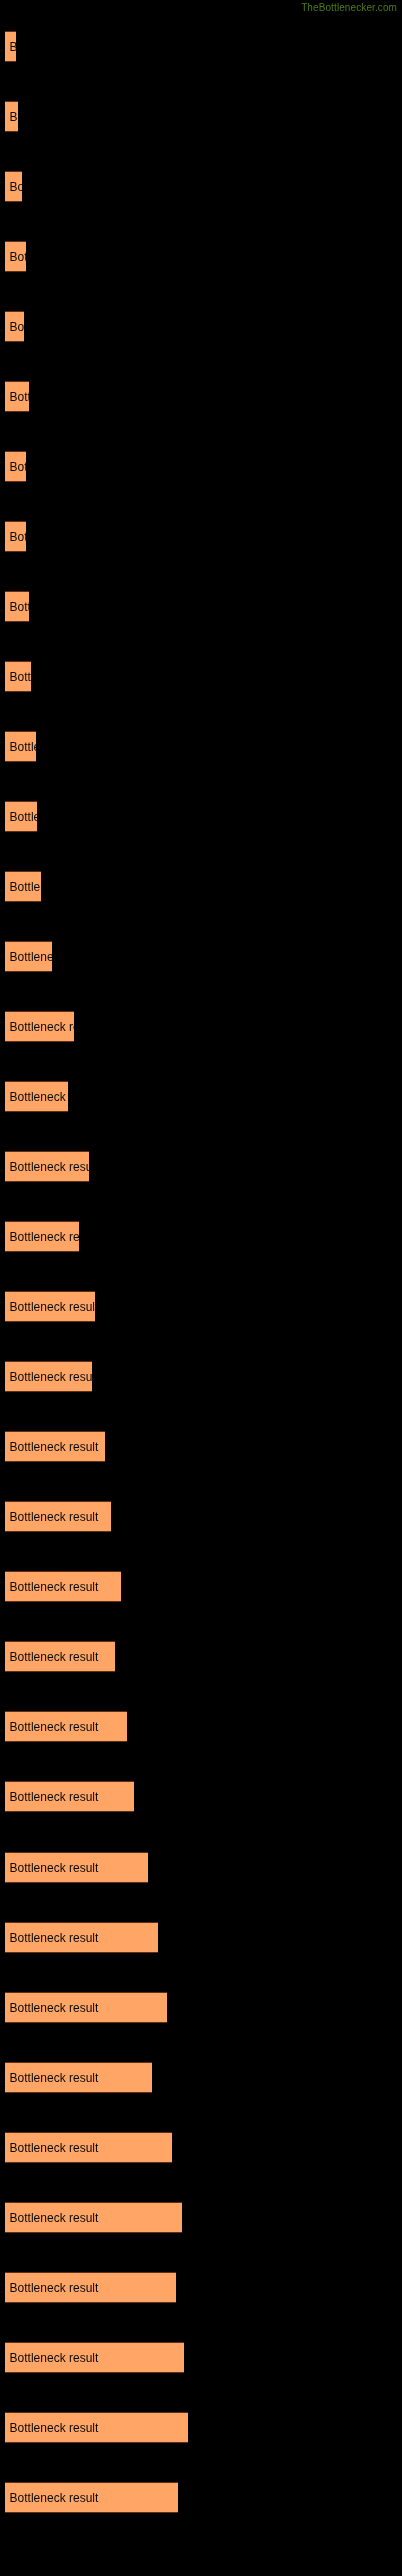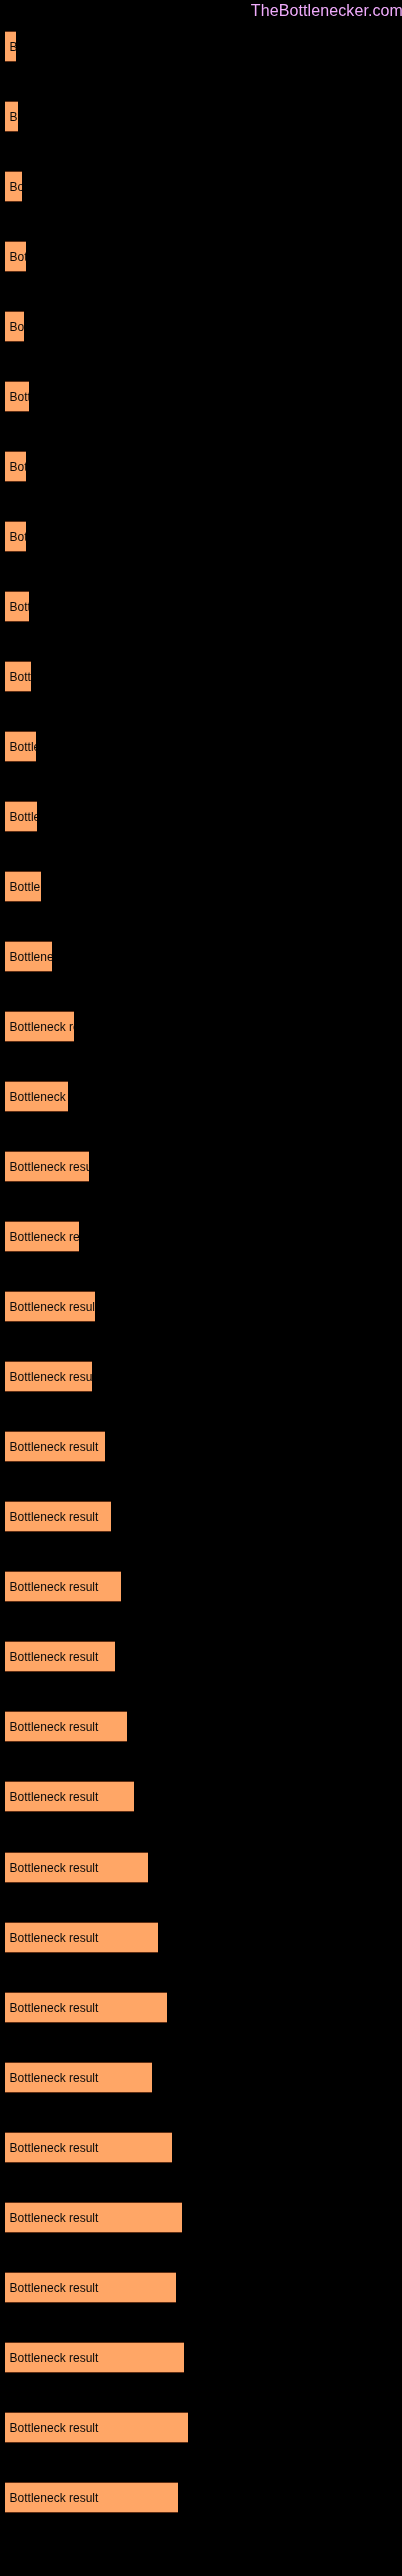--- a/index.html
+++ b/index.html
@@ -2,22 +2,22 @@
 <html style="font-size:13px"><head>
 <meta charset="utf-8">
 <style>
   html,body{margin:0;padding:0;background:#000;}
   body{
     width:403px; height:2576px; position:relative; overflow:hidden;
     font-family:"Liberation Sans", sans-serif;
     background:#000000;
   }
   #site-title{
-    position:absolute; right:0; top:1.6px;
-    color:#f0abfc; font-size:16px; letter-spacing:0.1px;
+    position:absolute; right:6px; top:1.6px;
+    color:#4d7c0f; font-size:10px; letter-spacing:0.1px;
     white-space:nowrap; font-family:"Liberation Sans", sans-serif;
   }
   #chart-area{position:absolute; left:0; top:0; width:403px; height:2576px;}
   .bar-row{position:absolute; left:0;}
   .bar{
     position:absolute; left:4.8px;
     background:#ffa666;
     border-top:0.8px solid #5e2f16;
     border-bottom:0.8px solid #5e2f16;
     box-sizing:border-box;

